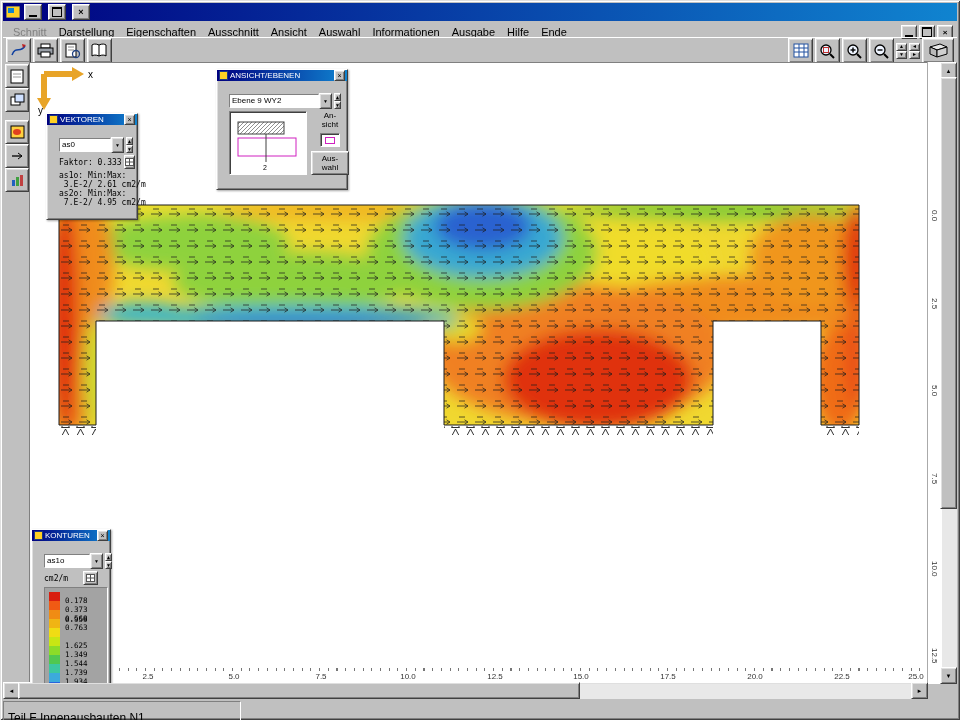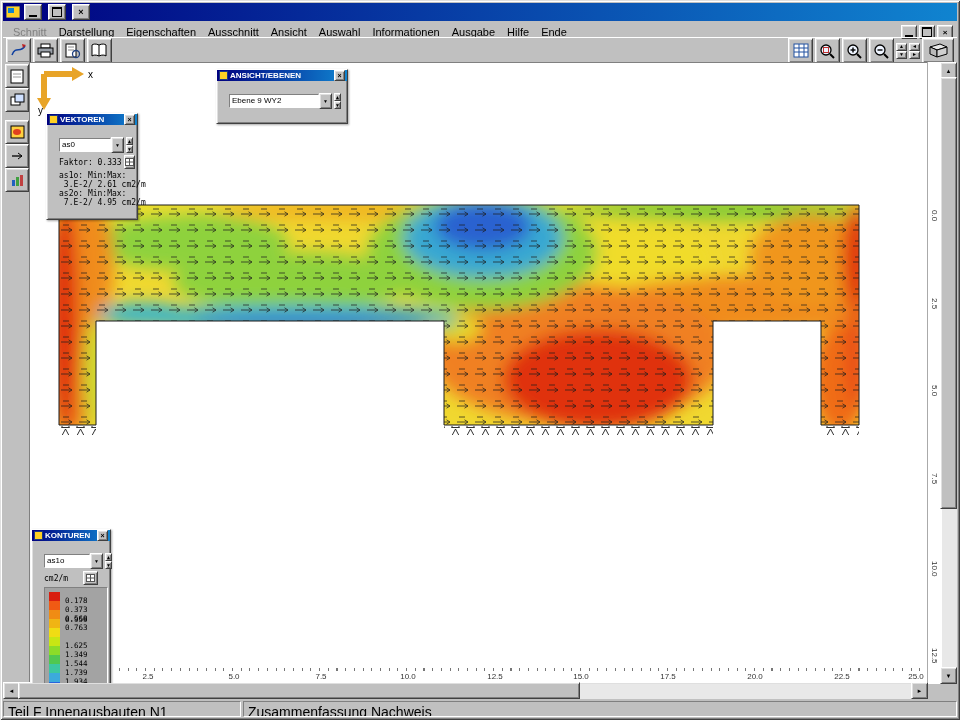--- a/index.html
+++ b/index.html
@@ -50,43 +50,43 @@
         background:repeating-linear-gradient(to right,#777 0 1px,transparent 1px 8.7px)}
   .hruler .lbl{position:absolute;top:2px;transform:translateX(-50%);font-size:8px;color:#333}
   
   .vscroll{position:absolute;right:0;top:0;bottom:15px;width:15px;background:#e8e8e8}
   .hscroll{position:absolute;left:0;right:29px;bottom:0;height:15px;background:#e8e8e8}
   .sc-btn{position:absolute;width:15px;height:15px;font-size:6px;display:flex;align-items:center;justify-content:center}
   .corner{position:absolute;right:0;bottom:0;width:15px;height:15px;background:#c0c0c0}
   
   .palette{position:absolute;background:#c0c0c0;border:1px solid;border-color:#fff #404040 #404040 #fff;
            box-shadow:inset 1px 1px 0 #dfdfdf,inset -1px -1px 0 #808080,1px 1px 2px rgba(0,0,0,.35);z-index:5}
-  .pal-title{height:11px;background:linear-gradient(90deg,#000080,#1084d0);color:#fff;font-weight:bold;
+  .pal-title{height:11px;background:linear-gradient(90deg,#000080,#1084d0);color:#fff;font-weight:normal;
              font-size:8px;display:flex;align-items:center;padding:0 2px;gap:2px}
   .pal-title .ticon{width:7px;height:7px;background:#ffd024;border:1px solid #203880}
   .pal-title .tname{flex:1;white-space:nowrap;overflow:hidden}
   .pal-close{width:9px;height:9px;font-size:7px;line-height:7px;display:flex;align-items:center;justify-content:center;color:#000}
   .pal-body{padding:12px}
   .pal-row{display:flex;align-items:center;gap:2px;margin-bottom:2px}
   .dd{display:flex;align-items:center}
   .dd-text{background:#fff;border:1px solid;border-color:#808080 #fff #fff #808080;height:12px;
            font-size:8px;line-height:12px;padding:0 2px;white-space:nowrap;overflow:hidden}
   .dd-btn{width:11px;height:14px;font-size:5px;display:flex;align-items:center;justify-content:center}
   .mono{font-family:"DejaVu Sans Mono",monospace;font-size:8px;line-height:9px;white-space:pre}
   .tiny-btn{width:13px;height:12px;display:flex;align-items:center;justify-content:center}
   .legend-box{background:#a3a3a3;border:1px solid;border-color:#808080 #fff #fff #808080;
               position:relative;width:62px;height:104px;margin-bottom:8px}
   .lg-sw{position:absolute;left:4px;width:11px;height:9px}
   .lg-val{position:absolute;left:20px;font-family:"DejaVu Sans Mono",monospace;font-size:7.5px;line-height:9px}
   .two-line{white-space:pre-line;font-size:8px;line-height:9px;text-align:center}
   .aw-btn{width:36px;height:22px;display:flex;align-items:center;justify-content:center}
   
   .statusbar{position:absolute;left:3px;right:3px;bottom:3px;height:16px;display:flex;gap:2px;align-items:stretch}
-  .status-cell{border:1px solid;border-color:#808080 #fff #fff #808080;font-size:14px;line-height:14px;
-               padding:3px 4px;white-space:nowrap;overflow:hidden}
+  .status-cell{border:1px solid;border-color:#808080 #fff #fff #808080;font-size:12px;line-height:14px;
+               padding:9px 4px;white-space:nowrap;overflow:hidden}
   .sc1{width:228px}.sc2{width:228px}.sc3{flex:1}
 </style>
 </head>
 <body>
 
 <div class="win">
 
   <div class="titlebar">
     <svg width="14" height="12">
       <rect x="0" y="0" width="14" height="12" fill="#ffd024" stroke="#203880"></rect>
@@ -351,20 +351,46 @@
           <div class="pal-row">
             <span class="dd">
               <span class="dd-text" style="width:84px">Ebene 9 WY2</span>
               <span class="dd-btn btn3d">▼</span>
             </span>
             <span class="spin">
               <span class="spin-b btn3d">▲</span>
               <span class="spin-b btn3d">▼</span>
             </span>
           </div>
+          <div class="pal-row" style="align-items:flex-start">
+            <span class="sunken" style="background:#fff;width:78px;height:62px;display:block">
+              <svg width="76" height="60">
+                <defs>
+                  <pattern id="hatch" width="4" height="4" patternUnits="userSpaceOnUse">
+                    <path d="M0,4 L4,0" stroke="#909090" stroke-width="1"></path>
+                  </pattern>
+                </defs>
+                <rect x="8" y="10" width="46" height="12" fill="url(#hatch)" stroke="#404040"></rect>
+                <rect x="8" y="26" width="58" height="18" fill="none" stroke="#d020c0"></rect>
+                <line x1="36" y1="22" x2="36" y2="50" stroke="#404040"></line>
+                <text x="33" y="58" font-size="7">2</text>
+              </svg>
+            </span>
+            <span style="display:flex;flex-direction:column;gap:4px;align-items:center;margin-left:2px">
+              <span class="two-line">An-
+sicht</span>
+              <span class="sunken" style="width:18px;height:12px;background:#fff;display:flex;align-items:center;justify-content:center">
+                <svg width="10" height="7">
+                    <rect x="0.5" y="0.5" width="9" height="6" fill="none" stroke="#d020c0"></rect>
+                  </svg>
+              </span>
+              <span class="aw-btn btn3d two-line">Aus-
+wahl</span>
+            </span>
+          </div>
         </div>
       </div>
 
       <div class="palette" style="left:1px;top:466px;width:78px">
         <div class="pal-title">
           <span class="ticon"></span>
           <span class="tname">KONTUREN</span>
           <span class="pal-close btn3d">×</span>
         </div>
         <div class="pal-body">
@@ -449,16 +475,15 @@
     <div class="hscroll">
       <span class="sc-btn btn3d" style="left:0;bottom:0">◄</span>
       <span class="btn3d" style="position:absolute;left:15px;bottom:0;width:560px;height:15px"></span>
       <span class="sc-btn btn3d" style="right:0;bottom:0">►</span>
     </div>
     <div class="corner"></div>
   </div>
 
   <div class="statusbar">
     <span class="status-cell sc1">Teil F Innenausbauten N1</span>
-    <span class="status-cell sc3">Zusammenfassung Nachweis</span>
   </div>
 
 </div>
 
 </body></html>

